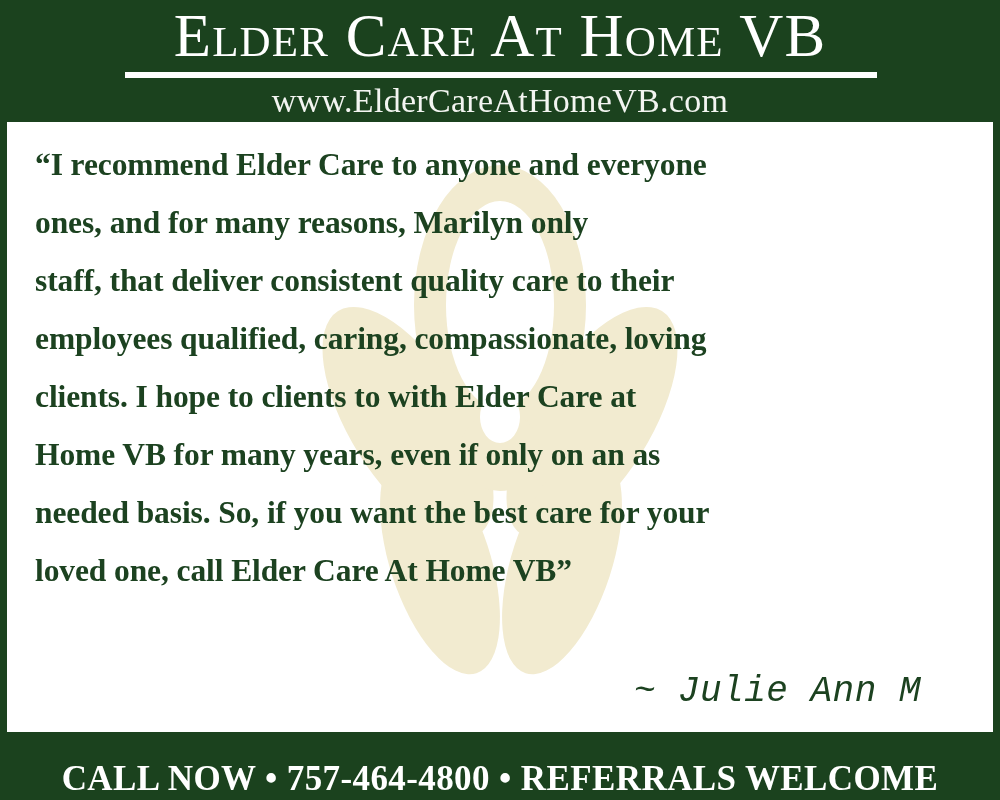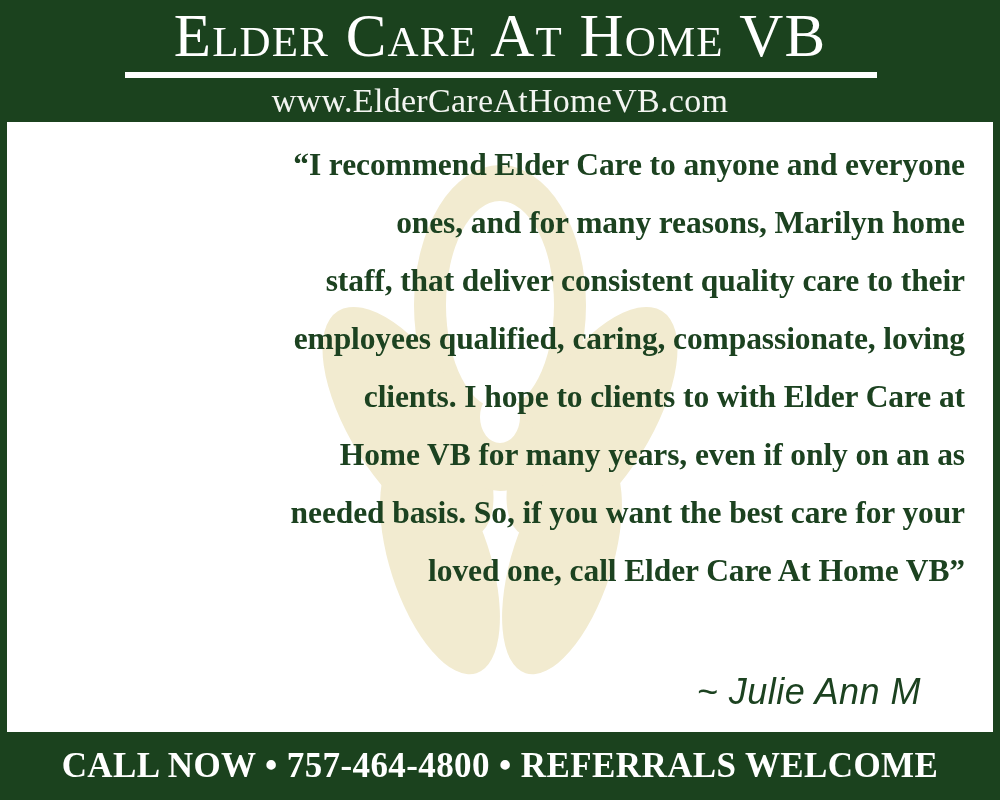--- a/index.html
+++ b/index.html
@@ -88,57 +88,57 @@
     width: 420px;
     height: 520px;
     pointer-events: none;
   }
 
   .quote-block {
     position: absolute;
     left: 28px;
     top: 14px;
     width: 930px;
-    text-align: right;
+    text-align: left;
   }
   .quote-line {
     display: block;
     color: #1c4220;
     font-family: "Liberation Serif", "DejaVu Serif", serif;
     font-weight: bold;
     font-size: 31.5px;
     line-height: 58px;
     letter-spacing: -0.1px;
     white-space: nowrap;
   }
 
   .signature {
     position: absolute;
     right: 72px;
     top: 548px;
     color: #1c4220;
-    font-family: Liberation Sans, sans-serif;
+    font-family: Liberation Mono, monospace;
     font-style: italic;
     font-weight: normal;
     font-size: 36px;
     line-height: 44px;
     letter-spacing: 0.5px;
     white-space: nowrap;
   }
 
   
   .footer {
     position: absolute;
     left: 0;
     bottom: 0;
     width: 1000px;
     height: 68px;
     background: #1b421e;
     display: flex;
-    align-items: center;
+    align-items: flex-end;
     justify-content: center;
   }
   .footer-text {
     color: #ffffff;
     font-family: "Liberation Serif", "DejaVu Serif", serif;
     font-weight: bold;
     font-size: 35px;
     line-height: 42px;
     letter-spacing: 0.4px;
     white-space: nowrap;
@@ -167,21 +167,21 @@
         <circle cx="210" cy="296" r="40"></circle>
       </g>
       <g fill="#ffffff">
         <ellipse cx="210" cy="150" rx="54" ry="104"></ellipse>
         <ellipse cx="210" cy="262" rx="20" ry="26"></ellipse>
       </g>
     </svg>
 
     <div class="quote-block">
       <span class="quote-line">“I recommend Elder Care to anyone and everyone</span>
-      <span class="quote-line">ones, and for many reasons, Marilyn home</span>
+      <span class="quote-line">ones, and for many reasons, Marilyn only</span>
       <span class="quote-line">staff, that deliver consistent quality care to their</span>
       <span class="quote-line">employees qualified, caring, compassionate, loving</span>
       <span class="quote-line">clients. I hope to clients to with Elder Care at</span>
       <span class="quote-line">Home VB for many years, even if only on an as</span>
       <span class="quote-line">needed basis.  So, if you want the best care for your</span>
       <span class="quote-line">loved one, call Elder Care At Home VB”</span>
     </div>
 
     <div class="signature">~ Julie Ann M</div>
   </div>

